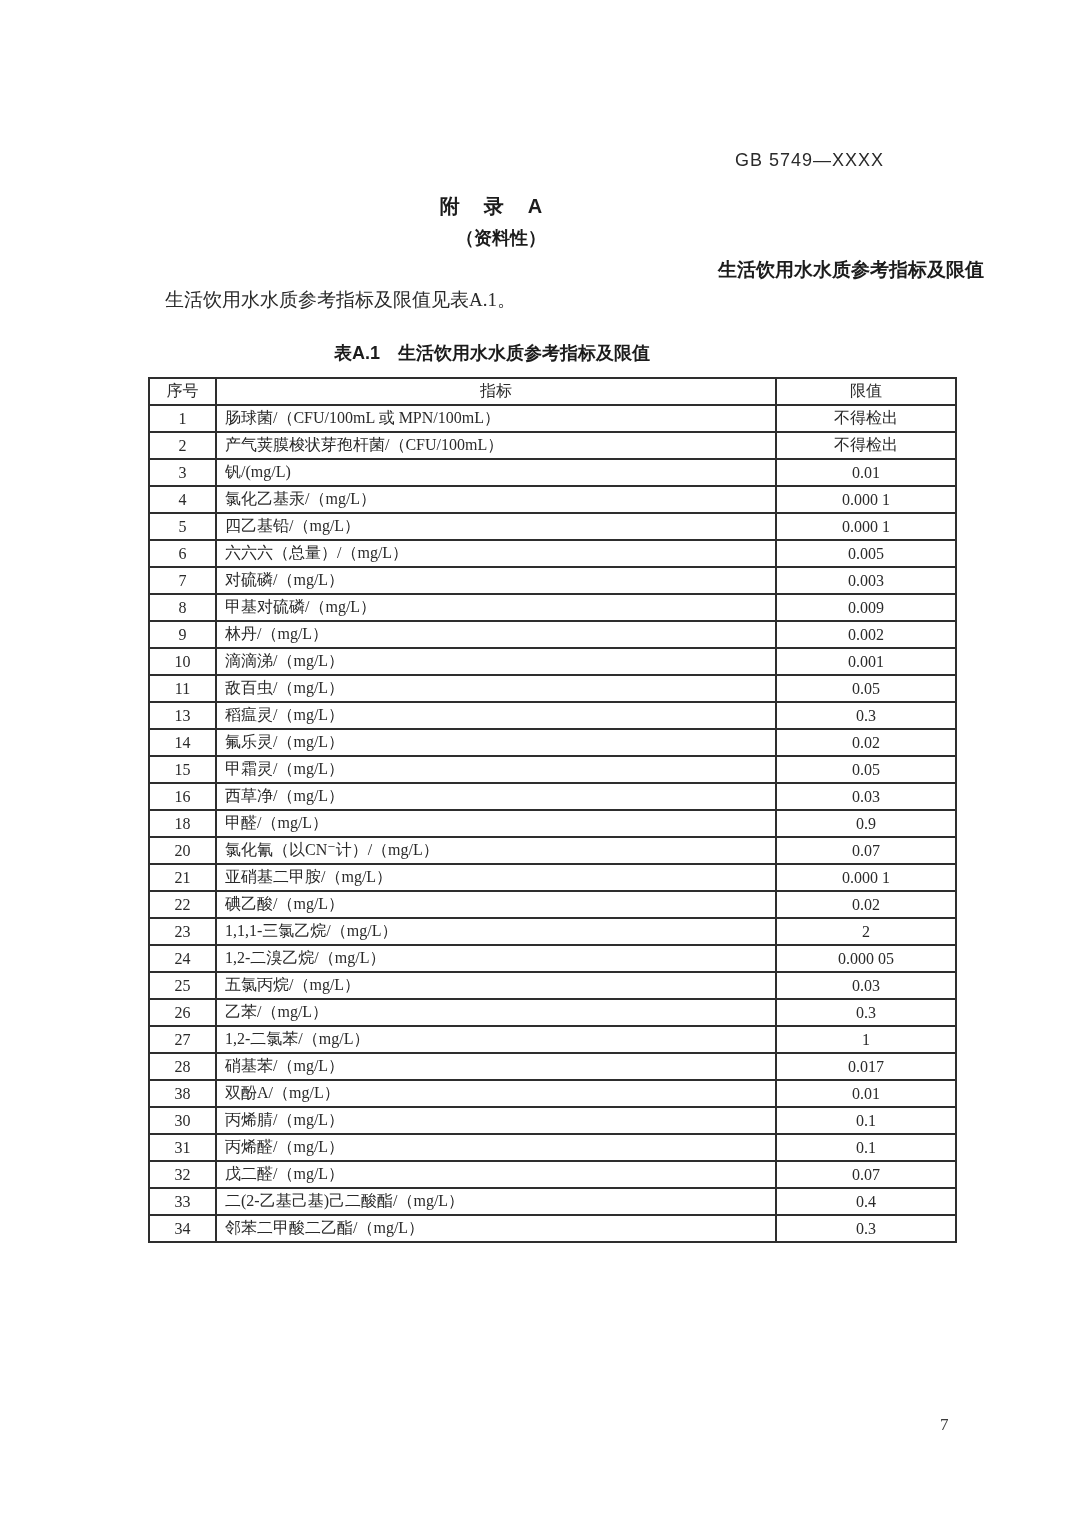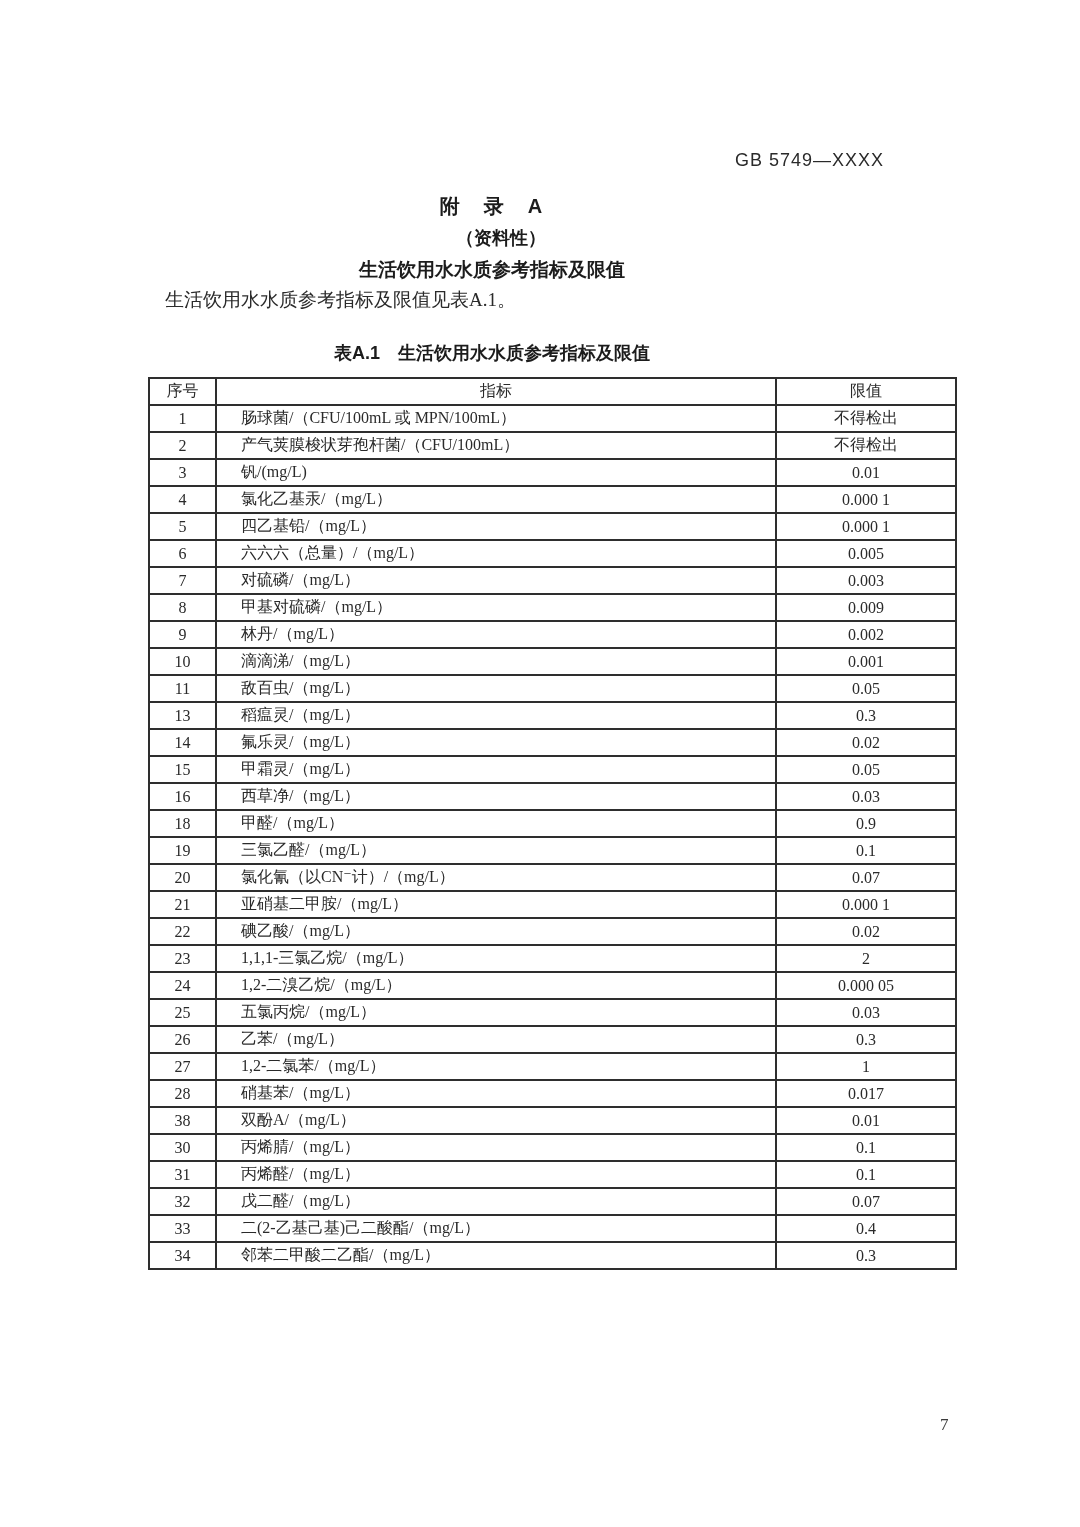--- a/index.html
+++ b/index.html
@@ -25,21 +25,21 @@
   }
   .title-informative {
     position:absolute; top:209px; left:0; width:100%;
     text-align:center; font-weight:bold; font-size:18px;
     font-family:"Liberation Sans","DejaVu Sans",sans-serif;
     color:#1c1c1c;
     padding-left:9px;
   }
   .title-heading {
     position:absolute; top:240px; left:0; width:100%;
-    text-align:center; font-weight:bold; font-size:19px;
+    text-align:right; font-weight:bold; font-size:19px;
     font-family:"Liberation Sans","DejaVu Sans",sans-serif;
     color:#1c1c1c;
   }
   .intro {
     position:absolute; top:270px; left:165px; margin:0;
     font-size:19px; color:#2a2a2a;
   }
   .table-caption {
     position:absolute; top:324px; left:0; width:100%;
     text-align:center; font-weight:bold; font-size:18px;
@@ -62,21 +62,21 @@
     font-size:16px;
     font-weight:normal;
     text-align:center;
     vertical-align:middle;
     color:#2a2a2a;
     overflow:hidden;
     white-space:nowrap;
   }
   table.wq td.indicator {
     text-align:left;
-    padding-left:24px;
+    padding-left:8px;
     border-radius:7px;
   }
   .page-number {
     position:absolute; top:1398px; left:940px;
     font-size:17px; color:#3a3a3a;
   }
 </style>
 </head>
 <body>
 
@@ -182,25 +182,20 @@
           <td>16</td>
           <td class="indicator">西草净/（mg/L）</td>
           <td>0.03</td>
         </tr>
         <tr>
           <td>18</td>
           <td class="indicator">甲醛/（mg/L）</td>
           <td>0.9</td>
         </tr>
         <tr>
-          <td>19</td>
-          <td class="indicator">三氯乙醛/（mg/L）</td>
-          <td>0.1</td>
-        </tr>
-        <tr>
           <td>20</td>
           <td class="indicator">氯化氰（以CN⁻计）/（mg/L）</td>
           <td>0.07</td>
         </tr>
         <tr>
           <td>21</td>
           <td class="indicator">亚硝基二甲胺/（mg/L）</td>
           <td>0.000 1</td>
         </tr>
         <tr>

